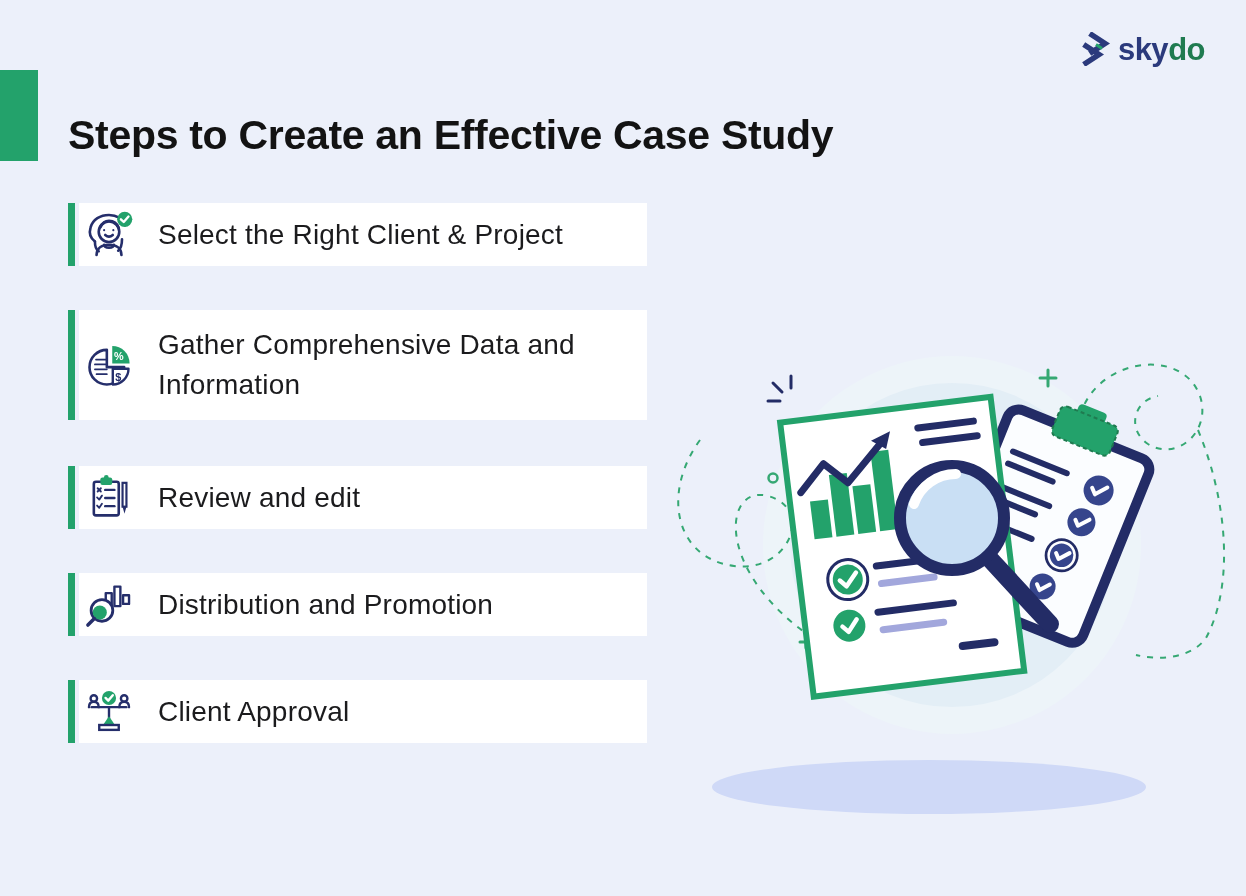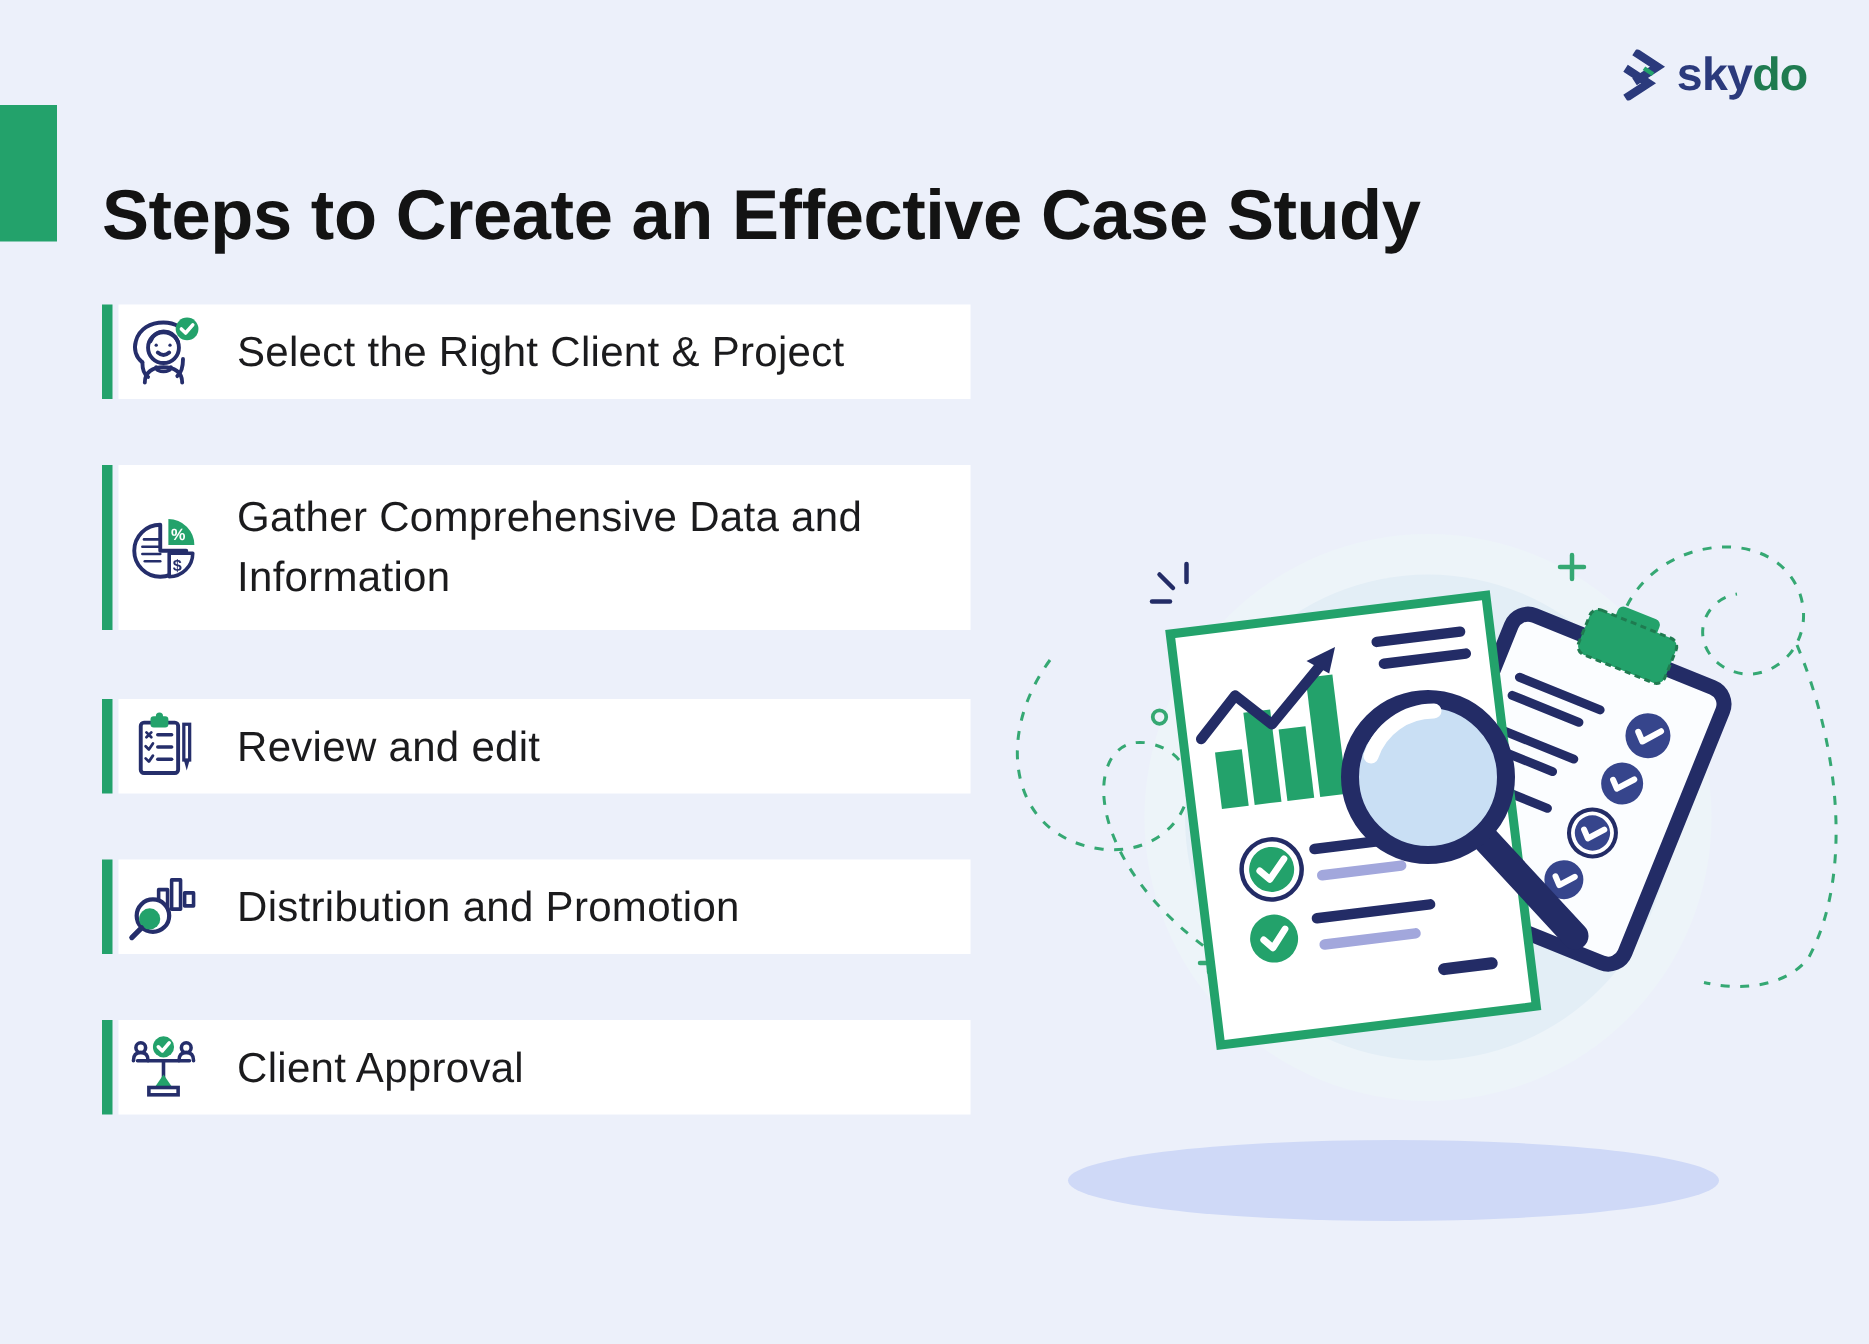--- a/index.html
+++ b/index.html
@@ -4,23 +4,23 @@
 <style>
   html,body{margin:0;padding:0;}
   body{
     width:1246px;height:896px;position:relative;overflow:hidden;
     background:#ECF0FA;
     font-family:"Liberation Sans", sans-serif;
   }
   .title-block{position:absolute;left:0;top:70px;width:38px;height:91px;background:#23A26B;}
   .page-title{
     position:absolute;left:68px;top:86px;width:900px;
-    font-size:47px;font-weight:bold;color:#131313;letter-spacing:-0.3px;line-height:1.1;
+    font-size:41px;font-weight:bold;color:#131313;letter-spacing:-0.3px;line-height:1.1;
   }
-  .logo{position:absolute;top:32px;right:41px;display:flex;align-items:center;gap:4px;}
+  .logo{position:absolute;top:32px;right:41px;display:flex;gap:4px;}
   .logo-text{font-size:31px;font-weight:bold;letter-spacing:-0.5px;}
   .logo-sky{color:#2B3A7C;}
   .logo-do{color:#1F7B50;}
   .steps{position:absolute;left:68px;top:203px;width:579px;}
   .step{display:flex;align-items:stretch;height:63px;margin-bottom:44px;}
   .step.tall{height:110px;margin-bottom:46px;}
   .step:last-child{margin-bottom:0;}
   .step-bar{width:7px;background:#23A26B;margin-right:4px;flex:0 0 7px;}
   .step-card{flex:1;background:#FFFFFF;display:flex;align-items:center;padding-left:4px;}
   .step-icon{width:52px;height:52px;flex:0 0 52px;}

